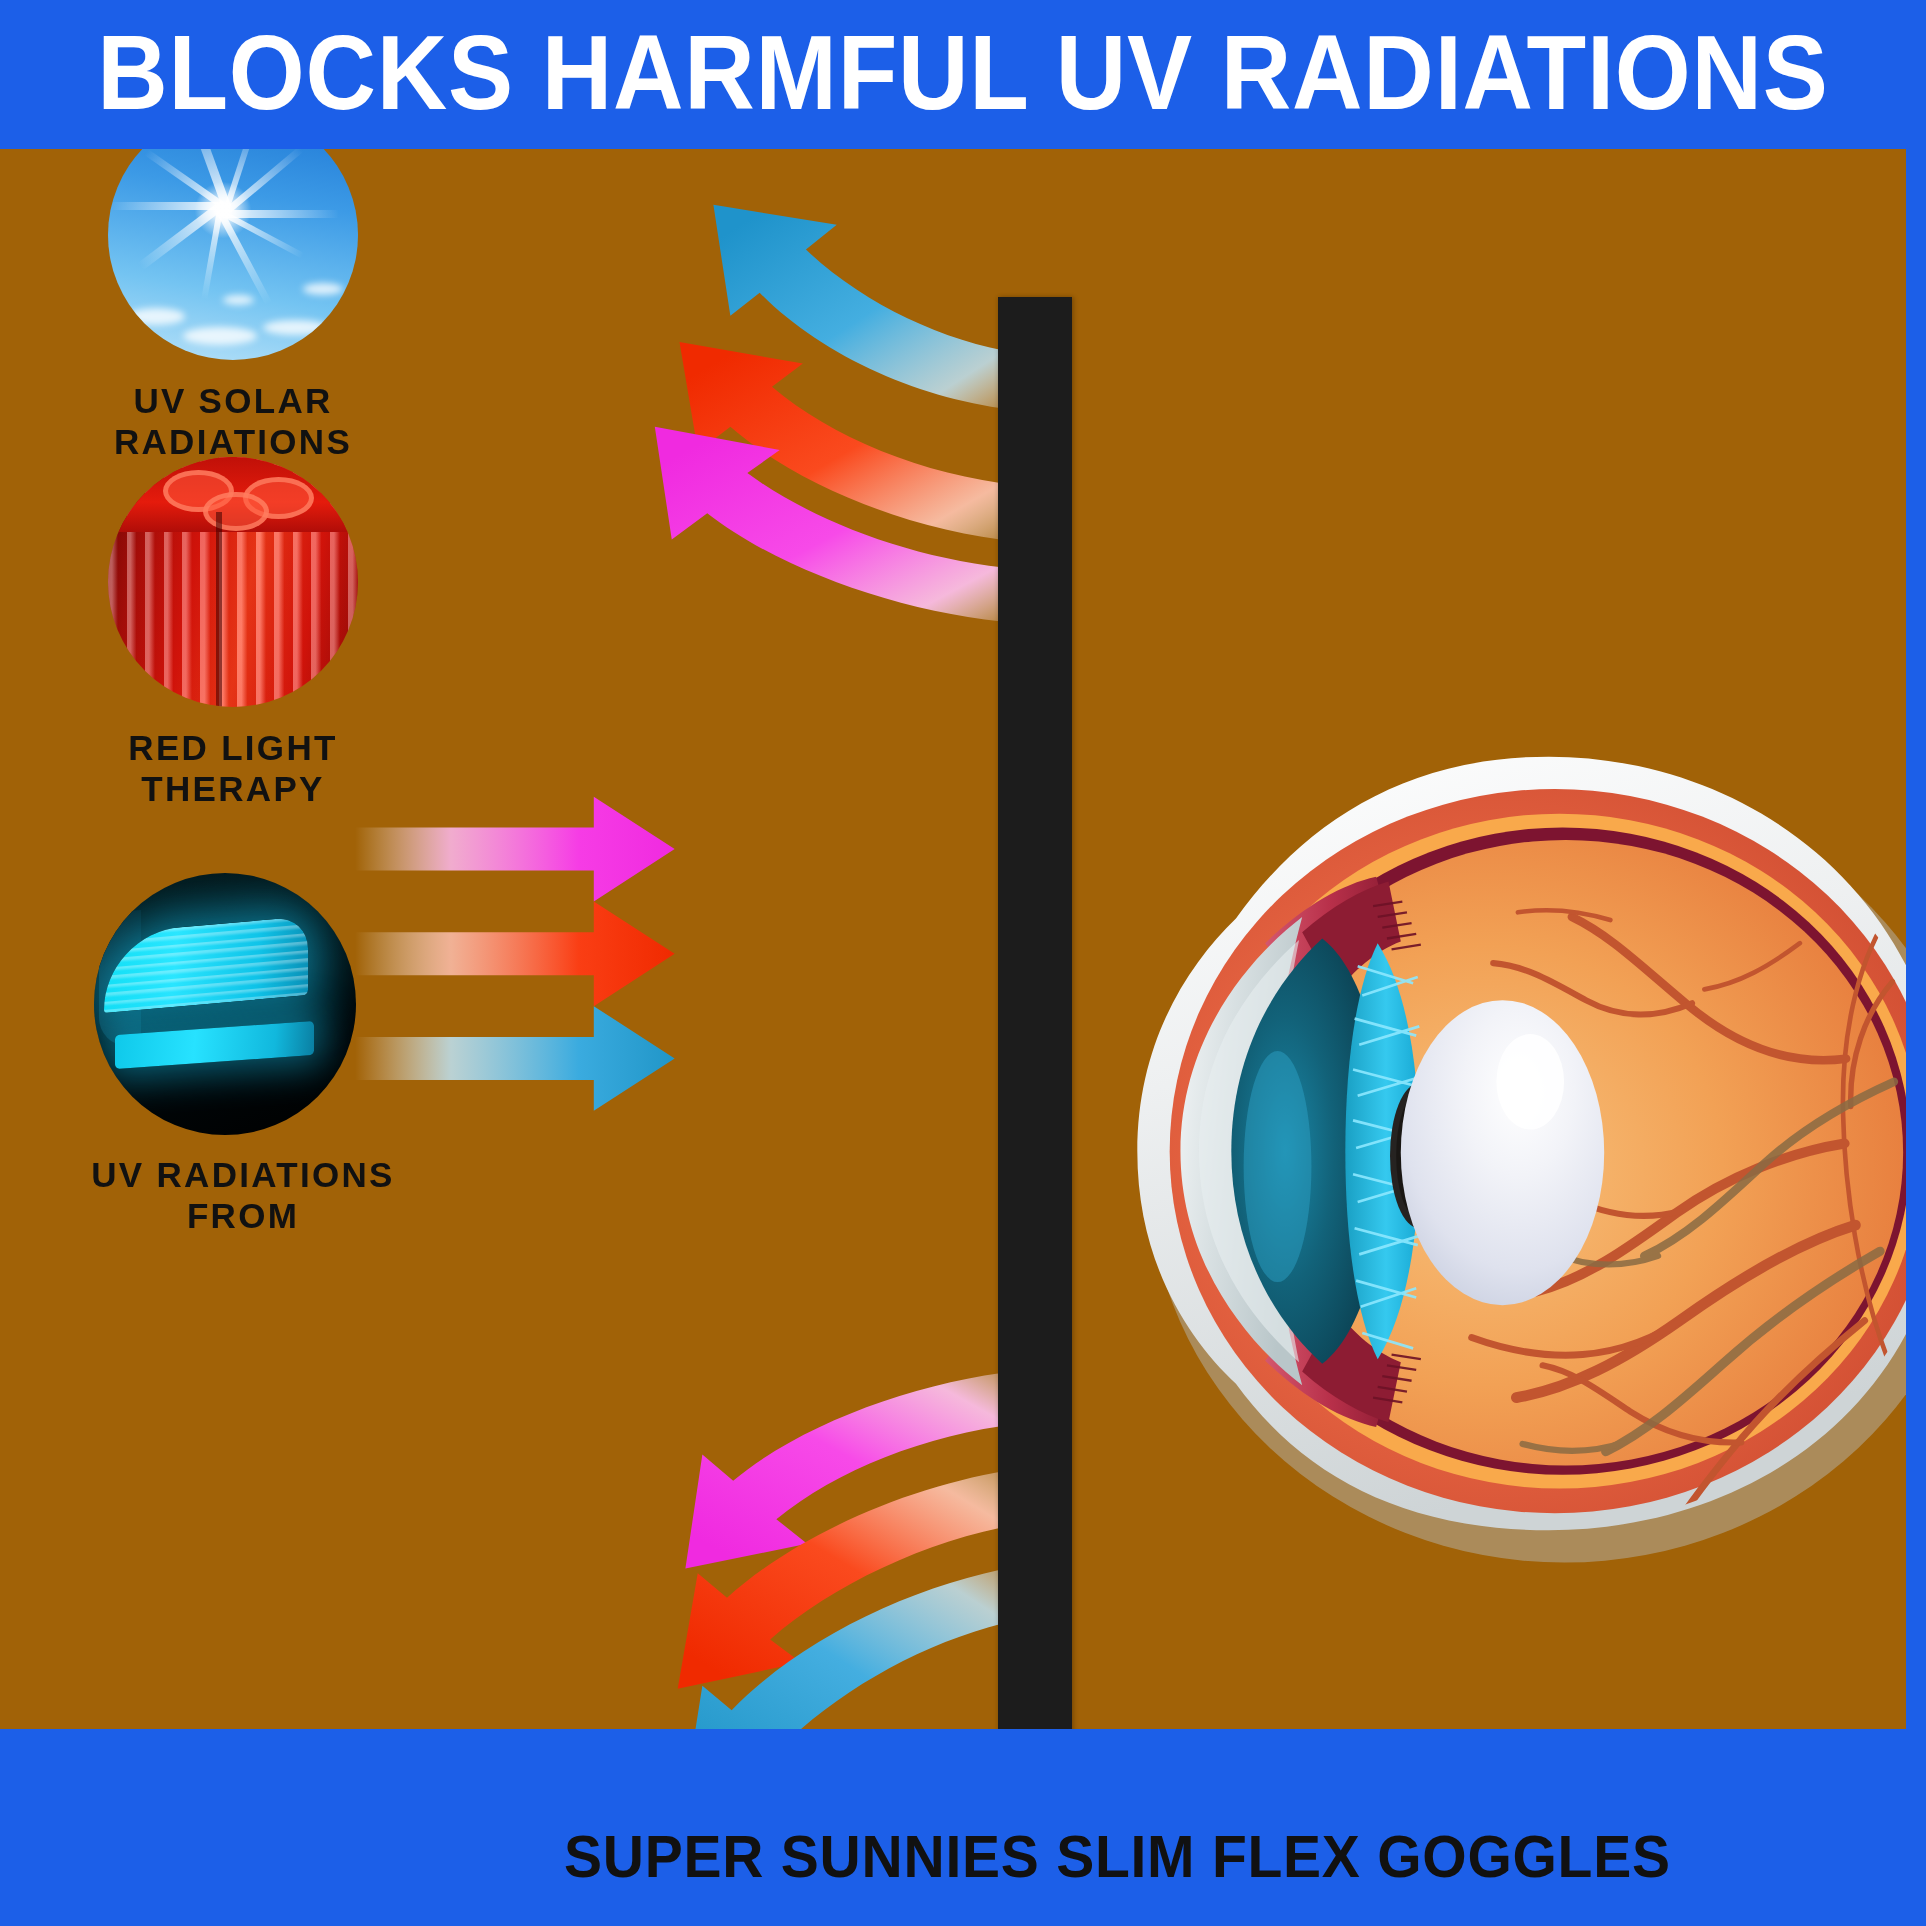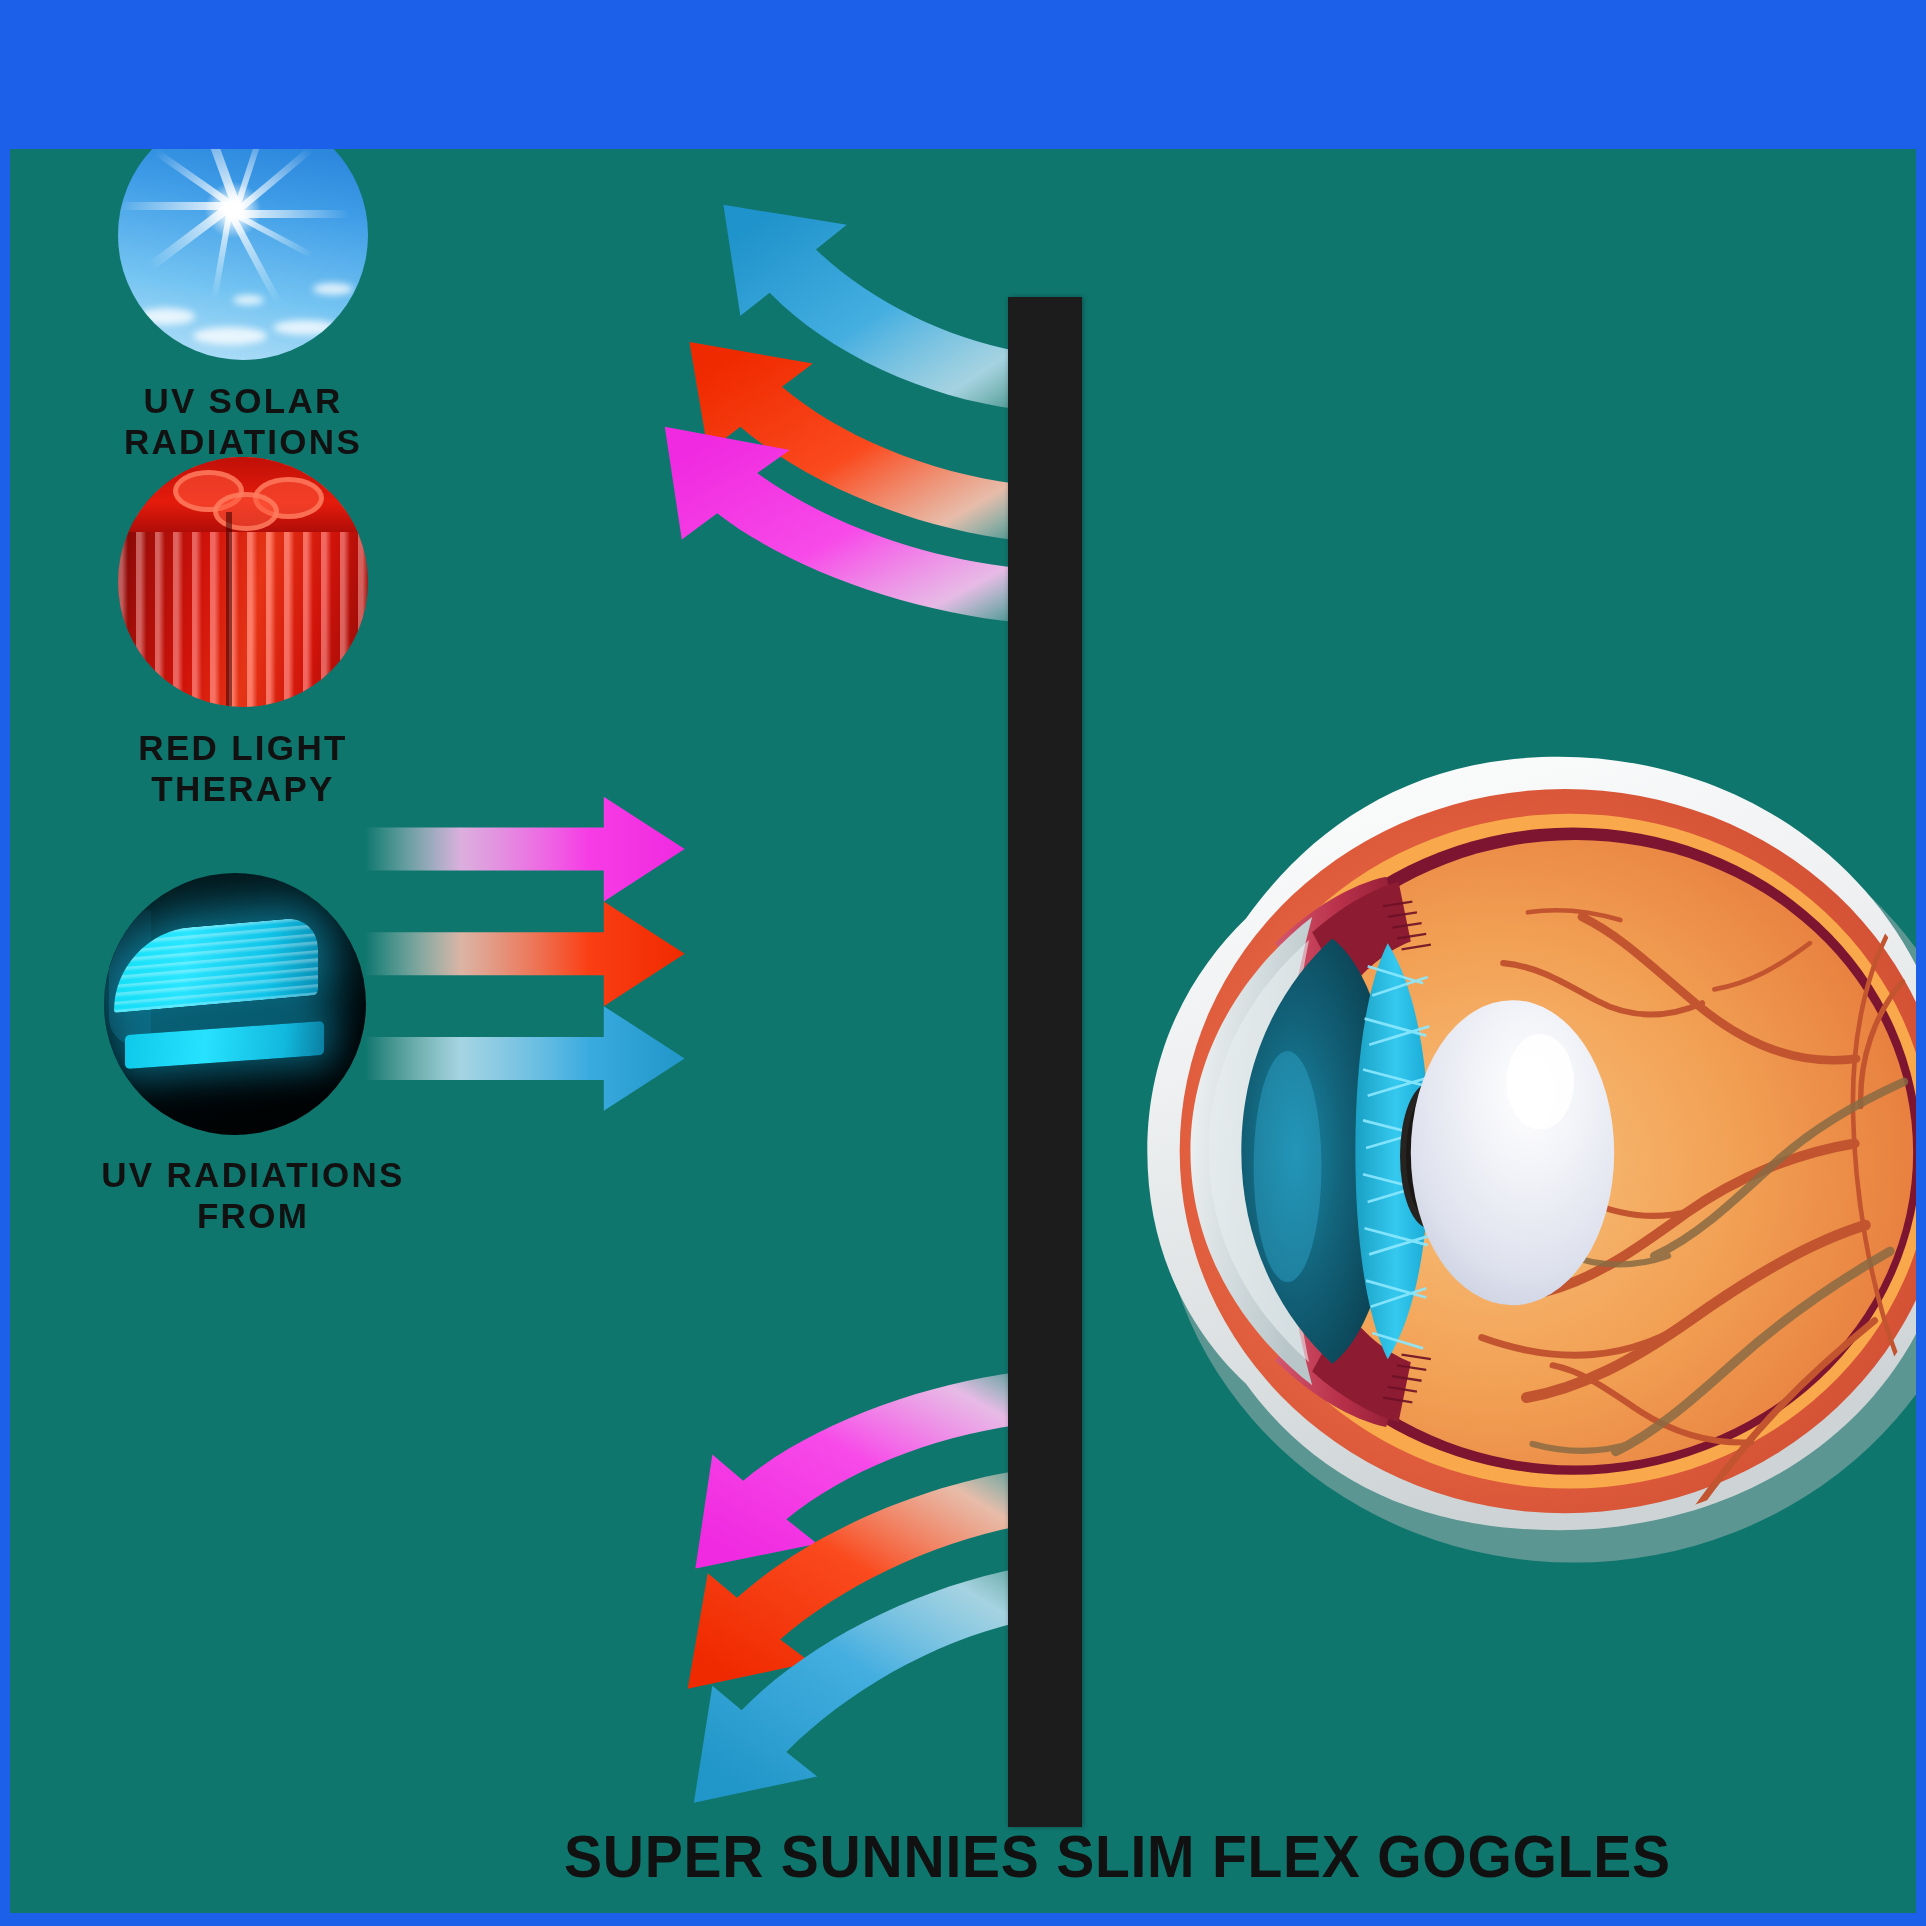--- a/index.html
+++ b/index.html
@@ -28,23 +28,23 @@
     font-size:105px;
     line-height:1;
     letter-spacing:0.8px;
     transform:scaleX(0.93);
     white-space:nowrap;
     padding-bottom:4.6px;
   }
   
   #panel {
     position:absolute;
-    left:10px; top:149px;
-    width:1906px; height:1764px;
-    background:#0f766e;
+    left:0; top:149px;
+    width:1906px; height:1580px;
+    background:#a16207;
     overflow:hidden;
   }
 
   
   .src-card { position:absolute; }
   .src-circle {
     border-radius:50%;
     overflow:hidden;
     position:relative;
     box-shadow:0 0 0 0 rgba(0,0,0,0);
@@ -161,20 +161,23 @@
     letter-spacing:0.8px;
     transform:scaleX(0.95);
     white-space:nowrap;
   }
 </style>
 </head>
 <body>
 
 <div id="poster">
 
+  <div id="header-banner">
+    <div id="header-title">BLOCKS HARMFUL UV RADIATIONS</div>
+  </div>
 
   <div id="panel">
 
     <div class="src-card" style="left:56px; top:-39px; width:354px;">
       <div class="src-circle" style="width:250px;height:250px;margin-left:52px;">
         <div class="sun-art">
 
           <div class="ray" style="width:116px;height:7.7px;transform:rotate(0deg)"></div>
           <div class="ray" style="width:92px;height:6.2px;transform:rotate(28deg)"></div>
           <div class="ray" style="width:104px;height:7px;transform:rotate(62deg)"></div>

